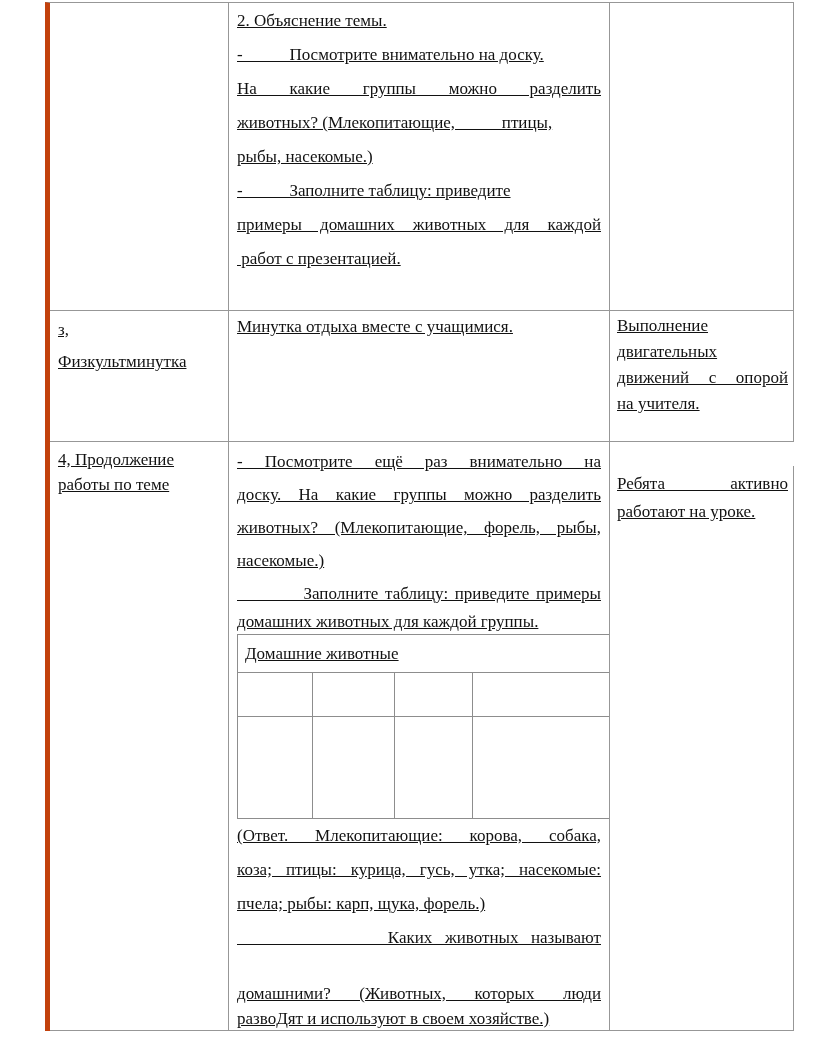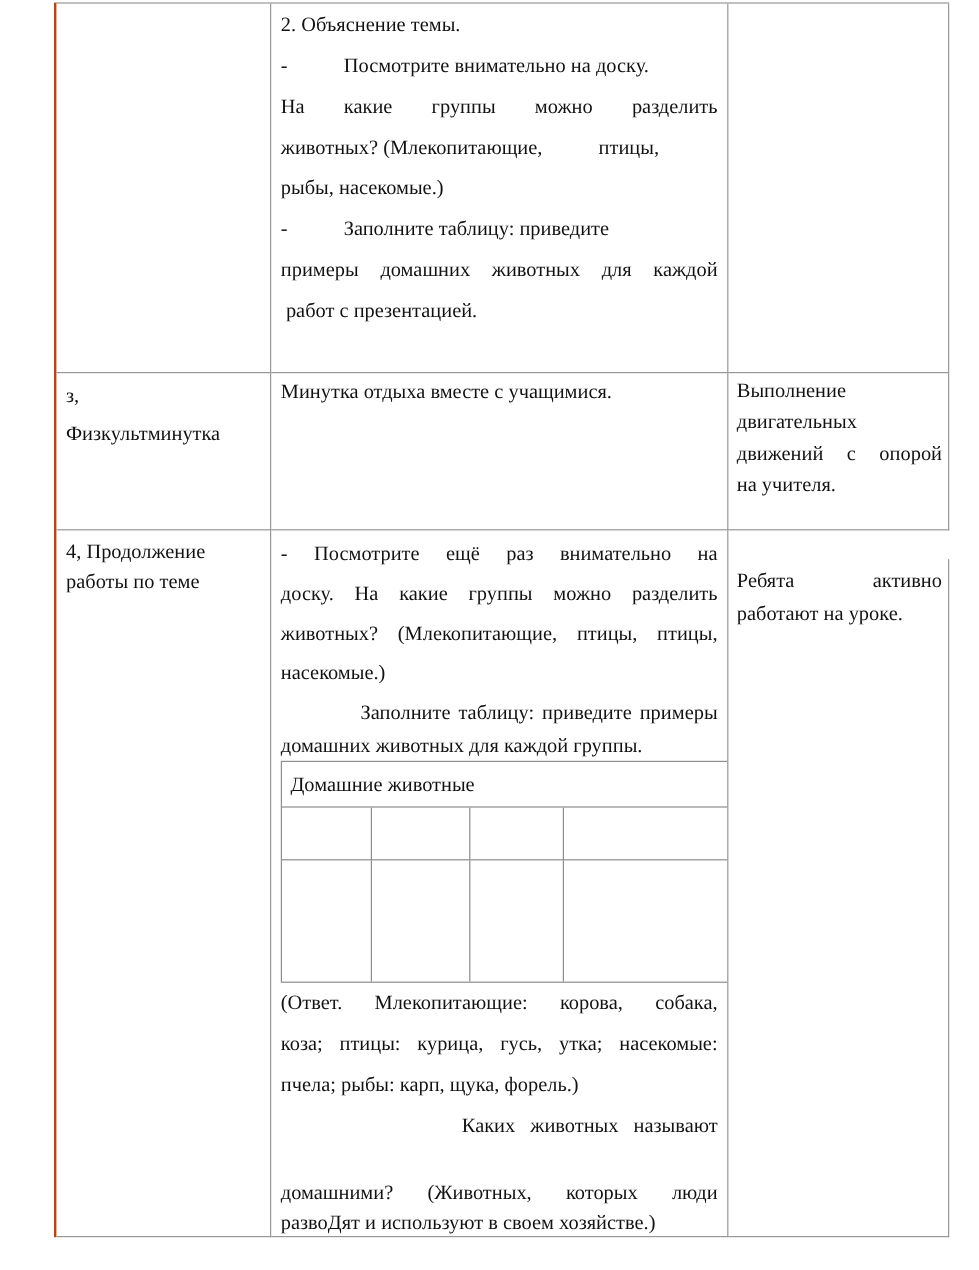--- a/index.html
+++ b/index.html
@@ -6,22 +6,23 @@
   .page {
     position:relative; width:816px; height:1058px; background:#ffffff;
     font-family:"Liberation Serif","DejaVu Serif",serif;
     font-size:17px; color:#121212; overflow:hidden;
   }
   .otable {
     position:absolute; left:45px; top:2px; width:744px;
     display:grid;
     grid-template-columns:179px 381px 184px;
     grid-template-rows:308px 131px 589px;
-    border-top:1px solid #979797; border-left:2px solid #c2410c;
+    border-top:1px solid #979797; border-left:5px solid #c2410c;
     box-sizing:content-box;
+    text-decoration:underline;
   }
   .cell {
     border-right:1px solid #979797; border-bottom:1px solid #979797;
     box-sizing:border-box; overflow:hidden;
   }
   .pad-mid { padding:0 8px; }
   
   .rowA-mid { padding-top:1px; }
   .rowA-mid .ln { line-height:34px; }
   
@@ -87,21 +88,21 @@
       <div class="ln">на учителя.</div>
     </div>
 
     <div class="cell rowC-left">
       <div class="ln">4, Продолжение</div>
       <div class="ln">работы по теме</div>
     </div>
     <div class="cell pad-mid rowC-mid">
       <div class="d j">- Посмотрите ещё раз внимательно на</div>
       <div class="d j">доску. На какие группы можно разделить</div>
-      <div class="d j">животных? (Млекопитающие, птицы, птицы,</div>
+      <div class="d j">животных? (Млекопитающие, форель, рыбы,</div>
       <div class="d">насекомые.)</div>
       <div class="d j">&nbsp;&nbsp;&nbsp;&nbsp;&nbsp;&nbsp;&nbsp;&nbsp;&nbsp;&nbsp;Заполните таблицу: приведите примеры</div>
       <div class="s">домашних животных для каждой группы.</div>
 
       <div class="itable">
         <div class="it-header">Домашние животные</div>
         <div class="it-row it-row1">
           <div class="it-cell"></div>
           <div class="it-cell"></div>
           <div class="it-cell"></div>

